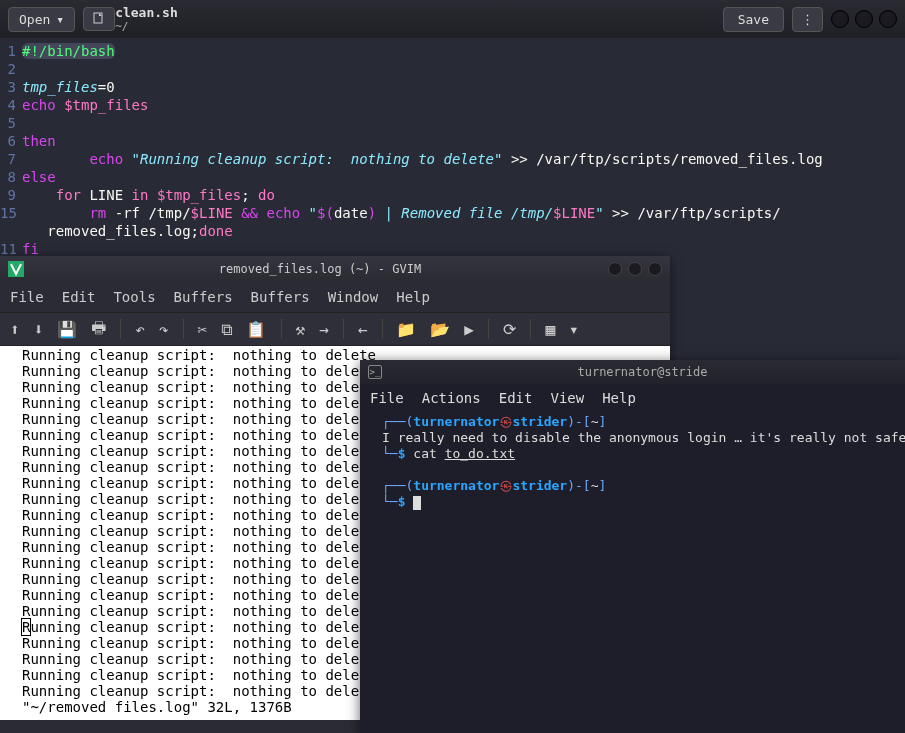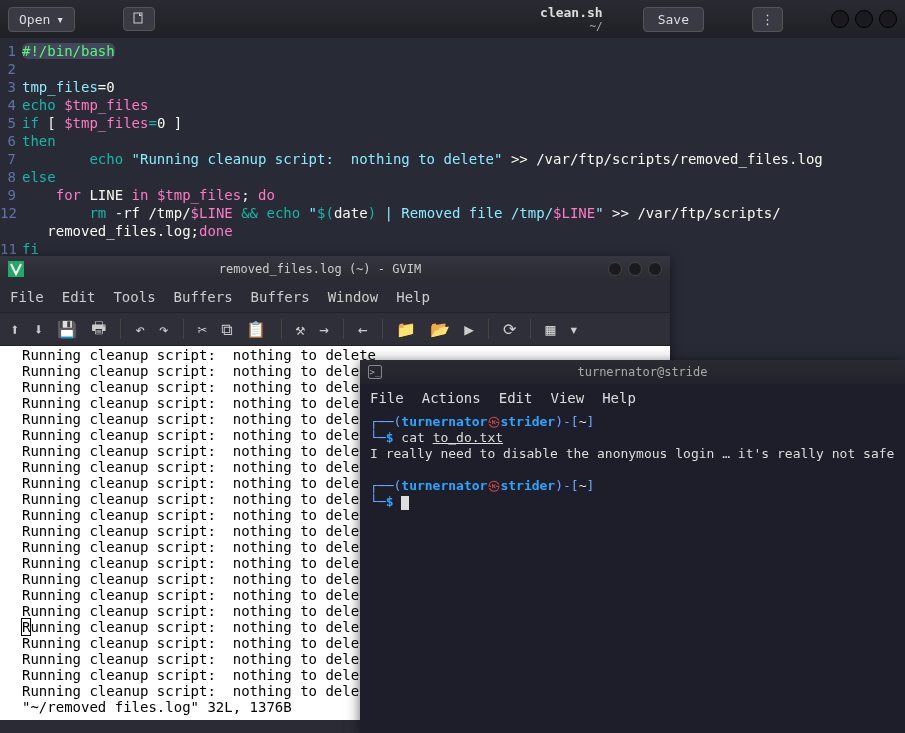--- a/index.html
+++ b/index.html
@@ -1,36 +1,36 @@
 <!DOCTYPE html>
 <html><head>
 <meta charset="utf-8">
 <style>
 * { margin: 0; padding: 0; box-sizing: border-box; font-family: monospace; }
 body { width: 905px; height: 733px; overflow: hidden; background: #282a36; position: relative; }
 
 
-.gedit-toolbar { height: 38px; background: linear-gradient(#2a2a32,#1f1f26); display: flex; align-items: center; padding: 0 8px; color: #ddd; font-family: sans-serif; font-size: 13px; gap: 40px; }
+.gedit-toolbar { height: 38px; background: linear-gradient(#2a2a32,#1f1f26); display: flex; align-items: center; padding: 0 8px; color: #ddd; font-family: sans-serif; font-size: 13px; }
 .gedit-open { background: #3a3a44; border: 1px solid #555; border-radius: 4px; padding: 4px 10px; display: flex; align-items: center; gap: 6px; cursor: pointer; }
 .gedit-newtab { margin-left: 8px; background: #3a3a44; border: 1px solid #555; border-radius: 4px; padding: 4px 8px; cursor: pointer; display: flex; align-items: center; justify-content: center; }
-.gedit-title { flex: 1; text-align: right; line-height: 1.2; }
+.gedit-title { flex: 1; text-align: left; line-height: 1.2; }
 .gedit-title .sub { font-size: 11px; color: #aaa; }
 .gedit-save { background: #3a3a44; border: 1px solid #555; border-radius: 4px; padding: 4px 14px; cursor: pointer; }
 .gedit-menu { margin-left: 8px; background: #3a3a44; border: 1px solid #555; border-radius: 4px; padding: 4px 8px; cursor: pointer; }
 .gedit-wincontrols { margin-left: 8px; display: flex; gap: 6px; }
 .gedit-wincontrols .c { width: 18px; height: 18px; border-radius: 50%; background: #1a1a20; border: 1px solid #000; cursor: pointer; }
 
 .gedit-editor { height: 216px; background: #282a36; padding: 4px 0; font-size: 14px; line-height: 18px; }
 .code-line { display: flex; }
 .ln { width: 22px; text-align: right; color: #6272a4; padding-right: 6px; user-select: none; }
 .code { white-space: pre; color: #f8f8f2; }
 .c-gr { color: #50fa7b; }
-.c-cy { color: #8be9fd; }
+.c-cy { color: #8be9fd; font-style: italic; }
 .c-pk { color: #ff79c6; }
-.c-rd { color: #14b8a6; }
+.c-rd { color: #d946ef; }
 .c-wh { color: #f8f8f2; }
 .c-bg { background: #44475a; border-radius: 6px; }
 
 
 .gvim-window { position: absolute; top: 256px; left: 0; width: 670px; height: 501px; background: #2b2b36; box-shadow: 0 2px 10px rgba(0,0,0,.5); }
 .gvim-titlebar { height: 26px; background: linear-gradient(#35353f,#2a2a33); display: flex; align-items: center; padding: 0 8px; color: #ccc; font-family: sans-serif; font-size: 12px; }
 .gvim-icon { width: 16px; height: 16px; margin-right: 8px; }
 .gvim-title { flex: 1; text-align: center; }
 .gvim-wc { display: flex; gap: 6px; }
 .gvim-wc .c { width: 14px; height: 14px; border-radius: 50%; background: #1a1a20; border: 1px solid #444; cursor: pointer; }
@@ -42,21 +42,21 @@
 .gvim-content { background: #fff; color: #000; font-size: 14px; line-height: 16px; padding: 1px 22px; height: 374px; white-space: pre; overflow: hidden; }
 .gvim-content .cursor { outline: 1px solid #000; }
 
 
 .term-window { position: absolute; top: 360px; left: 360px; width: 545px; height: 373px; background: #1e1e2a; box-shadow: 0 2px 12px rgba(0,0,0,.6); color: #ddd; font-size: 13px; }
 .term-titlebar { height: 24px; background: linear-gradient(#2a2a33,#22222b); display: flex; align-items: center; padding: 0 8px; font-family: sans-serif; font-size: 12px; }
 .term-titlebar .ticon { width: 14px; height: 14px; border: 1px solid #888; border-radius: 2px; margin-right: 6px; display:flex;align-items:center;justify-content:center;font-size:9px;color:#aaa; }
 .term-titlebar .tt { flex: 1; text-align: center; color: #aaa; }
 .term-menubar { height: 28px; display: flex; align-items: center; padding: 0 10px; gap: 18px; font-family: sans-serif; font-size: 14px; color: #ddd; }
 .term-menubar span { cursor: pointer; }
-.term-body { padding: 2px 10px; line-height: 16px; font-size: 13px; }
+.term-body { padding: 2px 22px; line-height: 16px; font-size: 13px; }
 .p-ln { white-space: pre; }
 .p-blue { color: #2aa6ff; font-weight: bold; }
 .p-red { color: #d84b4b; }
 .p-gr { color: #6aa6ff; }
 .u { text-decoration: underline; }
 .term-cursor { display: inline-block; width: 8px; height: 14px; background: #ddd; vertical-align: middle; }
 </style>
 </head>
 <body>
 
@@ -98,40 +98,39 @@
   <div class="code-line">
       <div class="ln">3</div>
       <div class="code"><span class="c-cy">tmp_files</span><span class="c-wh">=0</span></div>
     </div>
   <div class="code-line">
       <div class="ln">4</div>
       <div class="code"><span class="c-rd">echo</span><span class="c-pk"> $tmp_files</span></div>
     </div>
   <div class="code-line">
       <div class="ln">5</div>
-      <div class="code"><span class="c-rd">if</span><span class="c-wh"> [ </span><span class="c-pk">$tmp_files</span><span class="c-rd">=</span><span class="c-wh">0</span><span class="c-wh"> ]</span></div>
     </div>
   <div class="code-line">
       <div class="ln">6</div>
       <div class="code"><span class="c-rd">then</span></div>
     </div>
   <div class="code-line">
       <div class="ln">7</div>
       <div class="code"><span>        </span><span class="c-rd">echo</span><span class="c-cy"> "Running cleanup script:  nothing to delete"</span><span class="c-wh"> &gt;&gt; </span><span class="c-wh">/var/ftp/scripts/removed_files.log</span></div>
     </div>
   <div class="code-line">
       <div class="ln">8</div>
       <div class="code"><span class="c-rd">else</span></div>
     </div>
   <div class="code-line">
       <div class="ln">9</div>
       <div class="code"><span>    </span><span class="c-pk">for</span><span class="c-wh"> LINE </span><span class="c-pk">in</span><span class="c-pk"> $tmp_files</span><span class="c-wh">; </span><span class="c-pk">do</span></div>
     </div>
   <div class="code-line">
-      <div class="ln">12</div>
+      <div class="ln">15</div>
       <div class="code"><span>        </span><span class="c-rd">rm</span><span class="c-wh"> -rf /tmp/</span><span class="c-pk">$LINE</span><span class="c-rd"> &amp;&amp; </span><span class="c-rd">echo</span><span class="c-cy"> "</span><span class="c-rd">$(</span><span class="c-wh">date</span><span class="c-rd">)</span><span class="c-cy"> | Removed file /tmp/</span><span class="c-pk">$LINE</span><span class="c-cy">"</span><span class="c-wh"> &gt;&gt; </span><span class="c-wh">/var/ftp/scripts/</span></div>
     </div>
   <div class="code-line">
       <div class="ln">&nbsp;</div>
       <div class="code"><span class="c-wh">   removed_files.log</span><span class="c-wh">;</span><span class="c-pk">done</span></div>
     </div>
   <div class="code-line">
       <div class="ln">11</div>
       <div class="code"><span class="c-rd">fi</span></div>
     </div>
@@ -218,19 +217,19 @@
   </div>
   <div class="term-menubar">
     <span>File</span>
     <span>Actions</span>
     <span>Edit</span>
     <span>View</span>
     <span>Help</span>
   </div>
   <div class="term-body">
     <div class="p-ln"><span class="p-gr">┌──(</span><span class="p-blue">turnernator</span><span class="p-red">㉿</span><span class="p-blue">strider</span><span class="p-gr">)-[</span><span>~</span><span class="p-gr">]</span></div>
+    <div class="p-ln">I really need to disable the anonymous login … it's really not safe</div>
     <div class="p-ln"><span class="p-gr">└─</span><span class="p-blue">$</span> <span>cat </span><span class="u">to_do.txt</span></div>
-    <div class="p-ln">I really need to disable the anonymous login … it's really not safe</div>
     <div class="p-ln">&nbsp;</div>
     <div class="p-ln"><span class="p-gr">┌──(</span><span class="p-blue">turnernator</span><span class="p-red">㉿</span><span class="p-blue">strider</span><span class="p-gr">)-[</span><span>~</span><span class="p-gr">]</span></div>
     <div class="p-ln"><span class="p-gr">└─</span><span class="p-blue">$</span> <span class="term-cursor"></span></div>
   </div>
 </div>
 
 </body></html>

